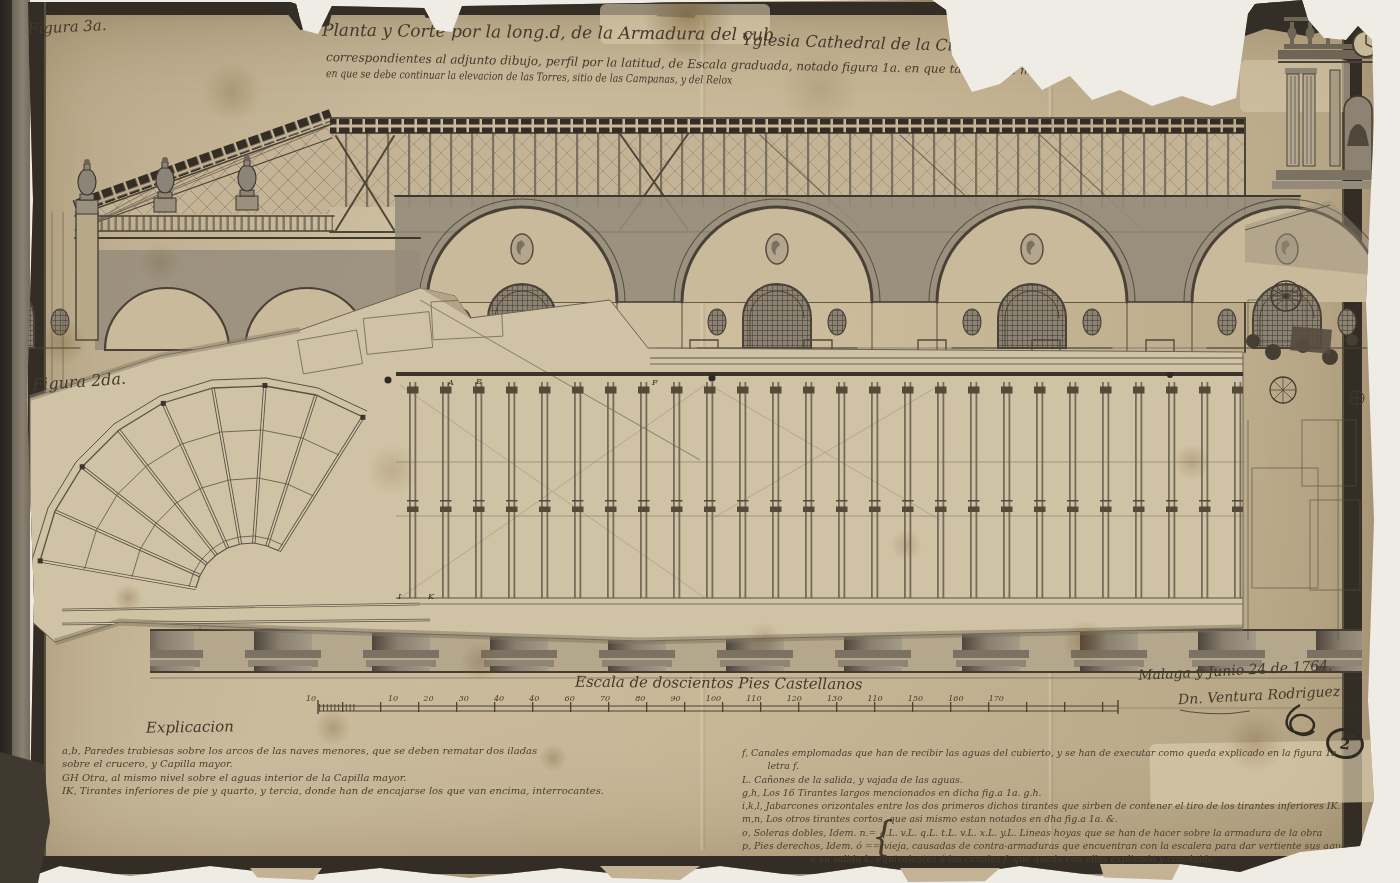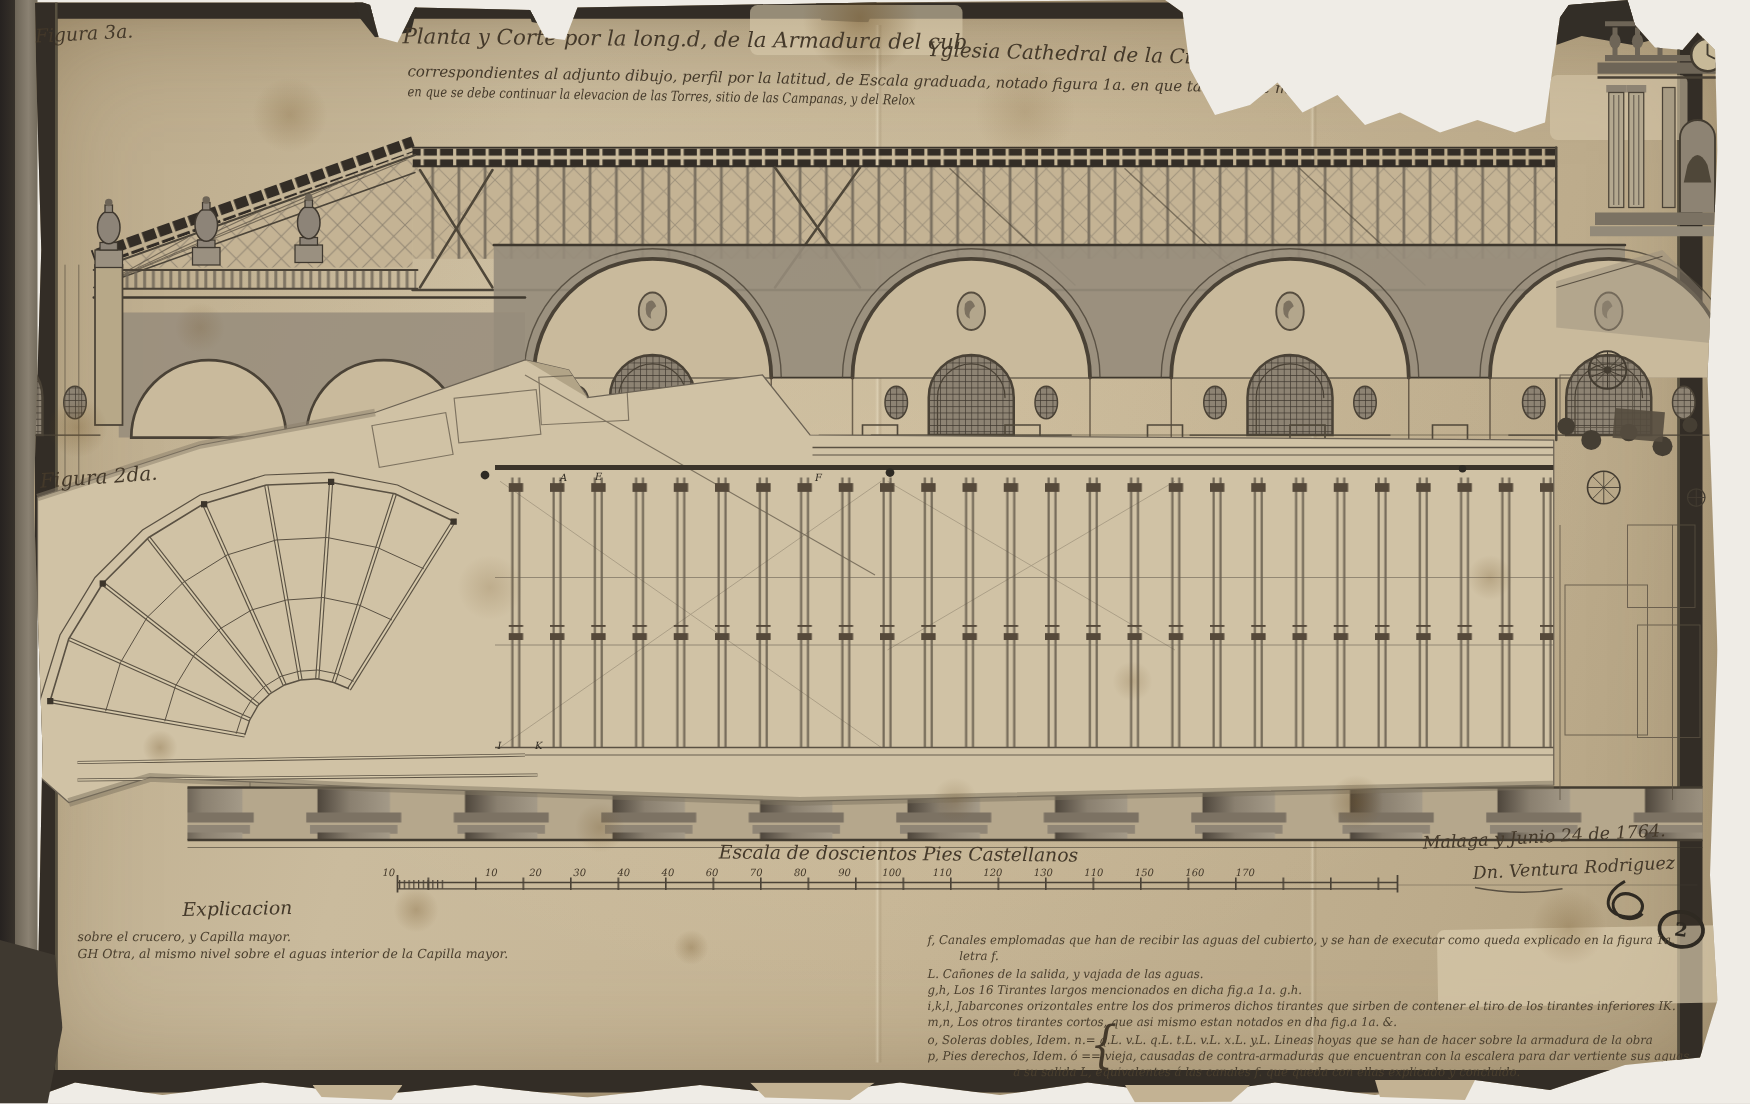--- a/index.html
+++ b/index.html
@@ -496,22 +496,24 @@
       <span>160</span>
       <span>170</span>
     </div>
 
     <div class="abs hw sig1">Malaga y Junio 24 de 1764.</div>
     <div class="abs hw sig2">Dn. Ventura Rodriguez</div>
     <div class="abs stamp">2</div>
 
     <div class="abs hw lg-head">Explicacion</div>
     <div class="abs lg-left">
+      <div>a,b, Paredes trabiesas sobre los arcos de las naves menores, que se deben rematar dos iladas</div>
       <div>sobre el crucero, y Capilla mayor.</div>
       <div>GH Otra, al mismo nivel sobre el aguas interior de la Capilla mayor.</div>
+      <div>IK, Tirantes inferiores de pie y quarto, y tercia, donde han de encajarse los que van encima, interrocantes.</div>
     </div>
     <div class="abs lg-right">
       <div>f, Canales emplomadas que han de recibir las aguas del cubierto, y se han de executar como queda explicado en la figura 1a.</div>
       <div>letra f.</div>
       <div>L. Cañones de la salida, y vajada de las aguas.</div>
       <div>g,h, Los 16 Tirantes largos mencionados en dicha fig.a 1a. g.h.</div>
       <div>i,k,l, Jabarcones orizontales entre los dos primeros dichos tirantes que sirben de contener el tiro de los tirantes inferiores IK.</div>
       <div>m,n, Los otros tirantes cortos, que asi mismo estan notados en dha fig.a 1a. &amp;.</div>
       <div>o, Soleras dobles, Idem. n.= q.L. v.L. q.L. t.L. v.L. x.L. y.L. Lineas hoyas que se han de hacer sobre la armadura de la obra</div>
       <div>p, Pies derechos, Idem. ó == vieja, causadas de contra-armaduras que encuentran con la escalera para dar vertiente sus aguas</div>

